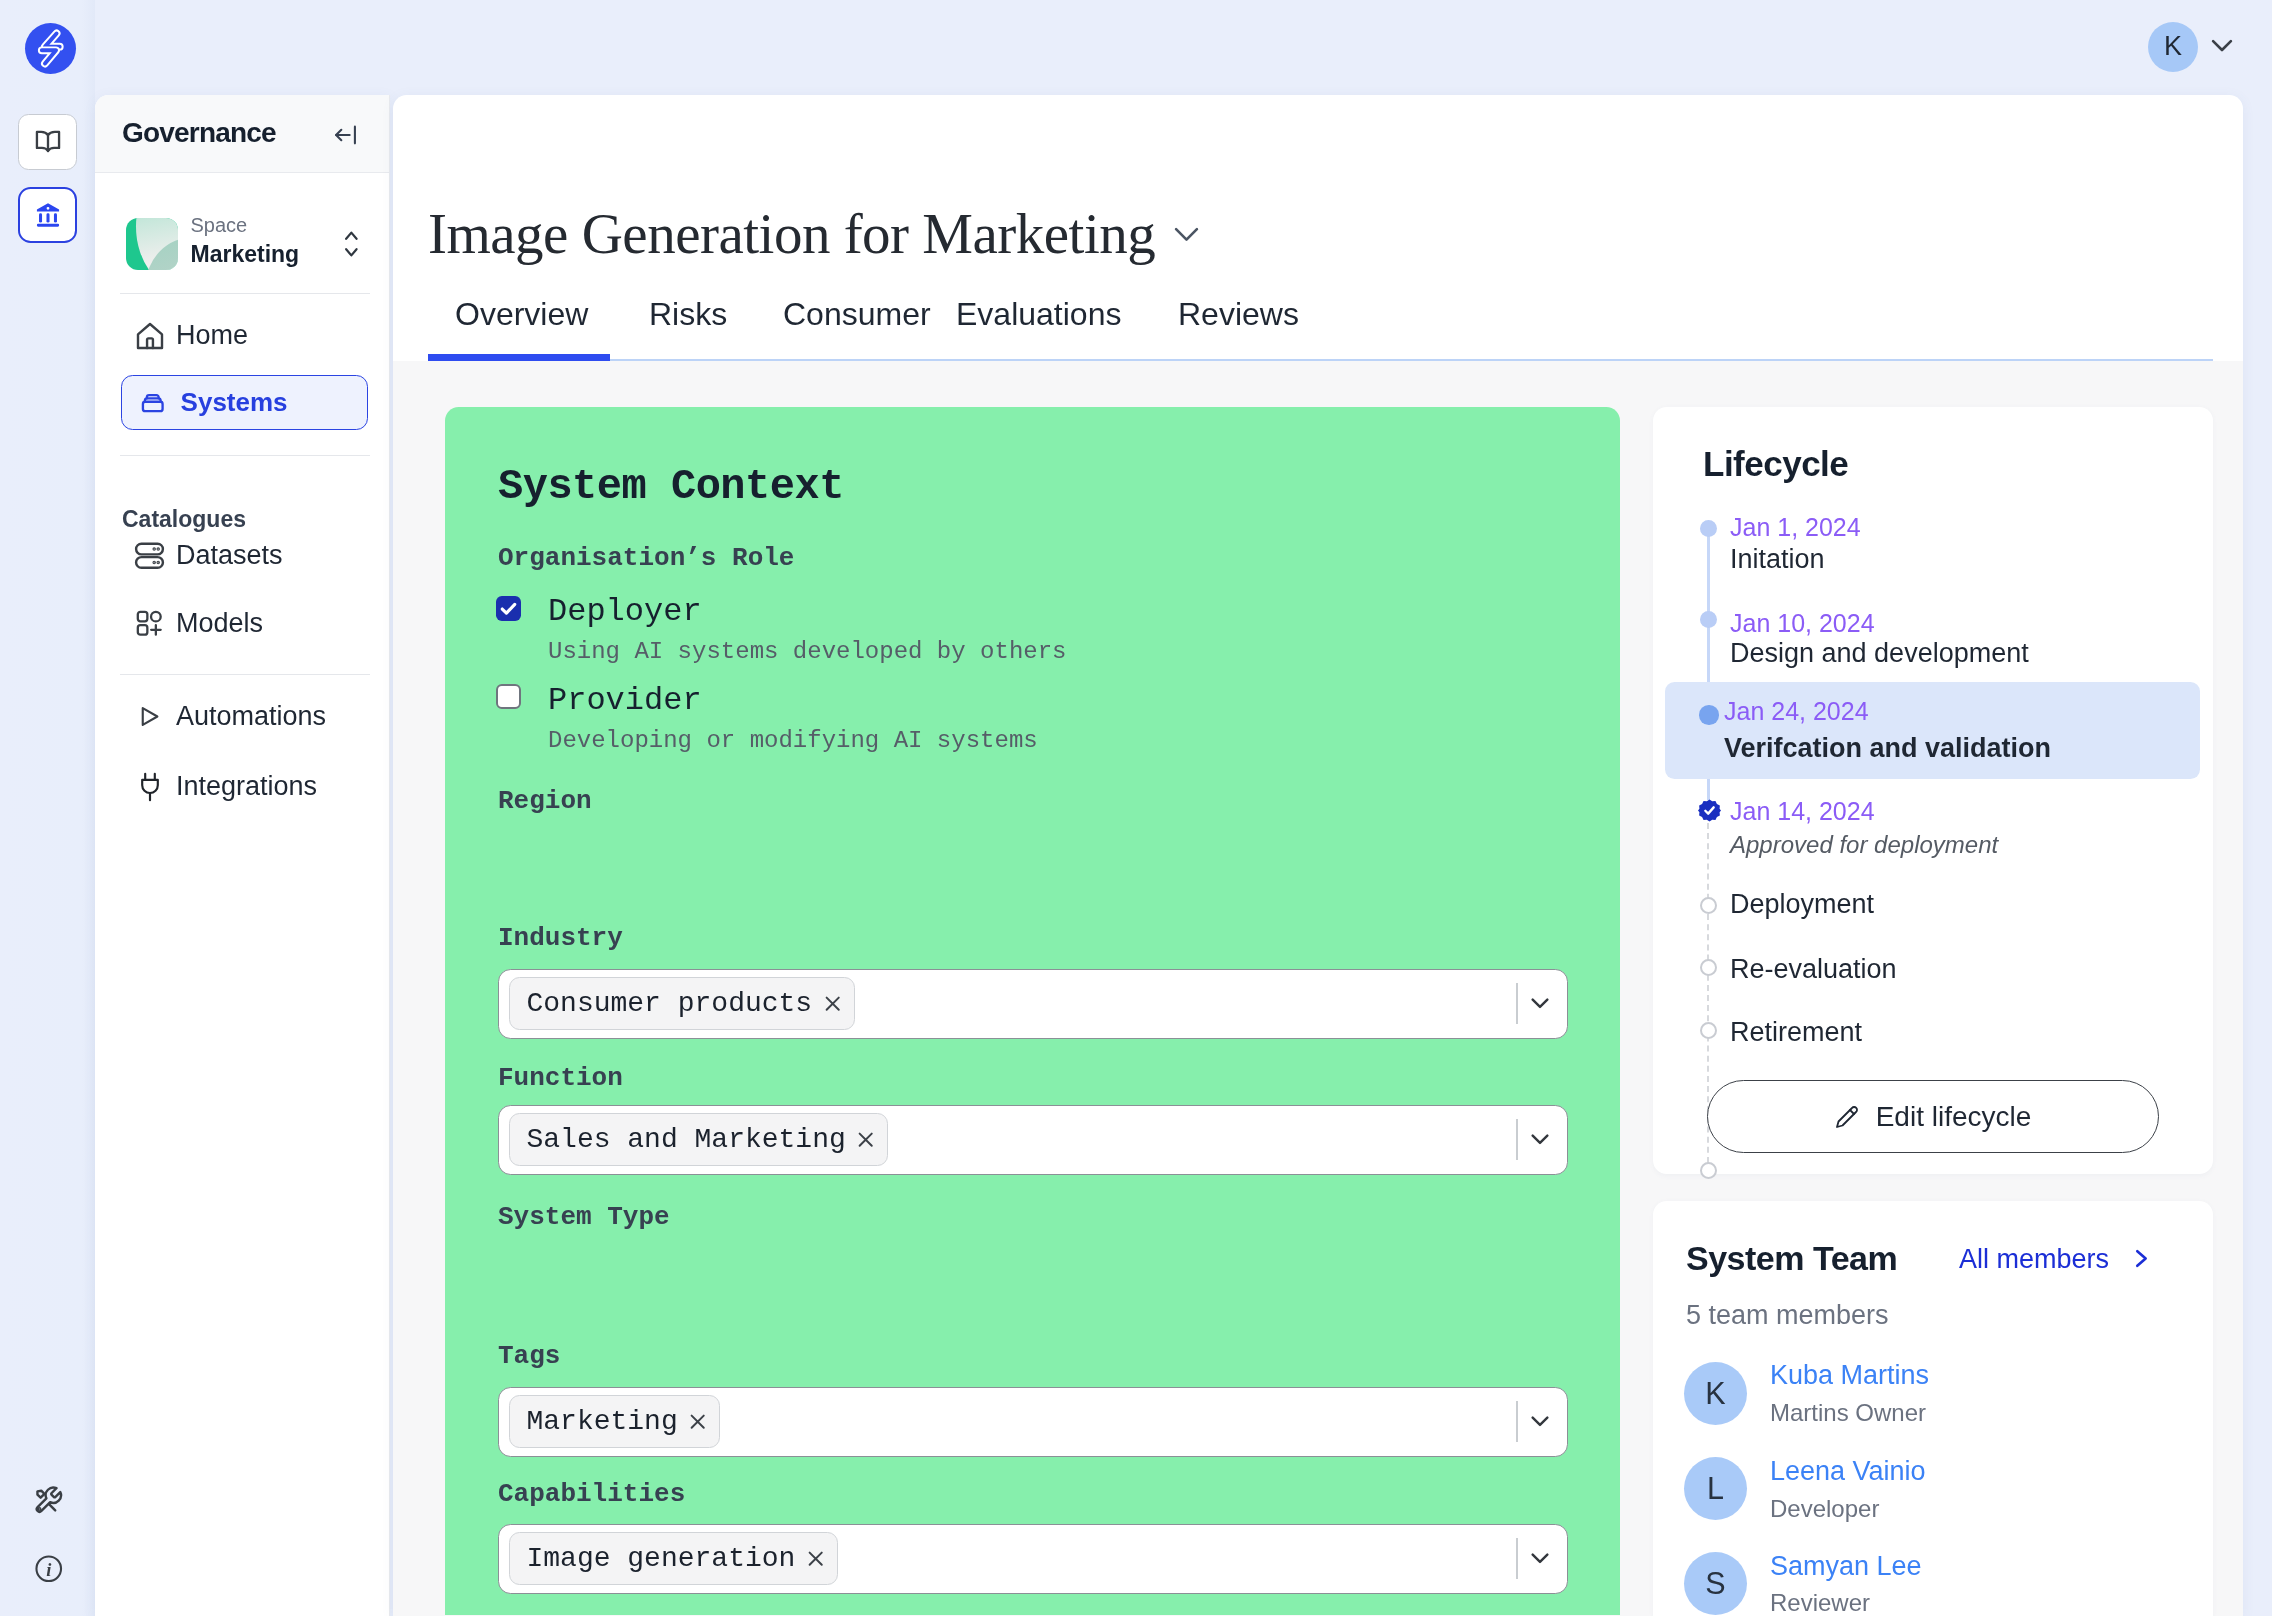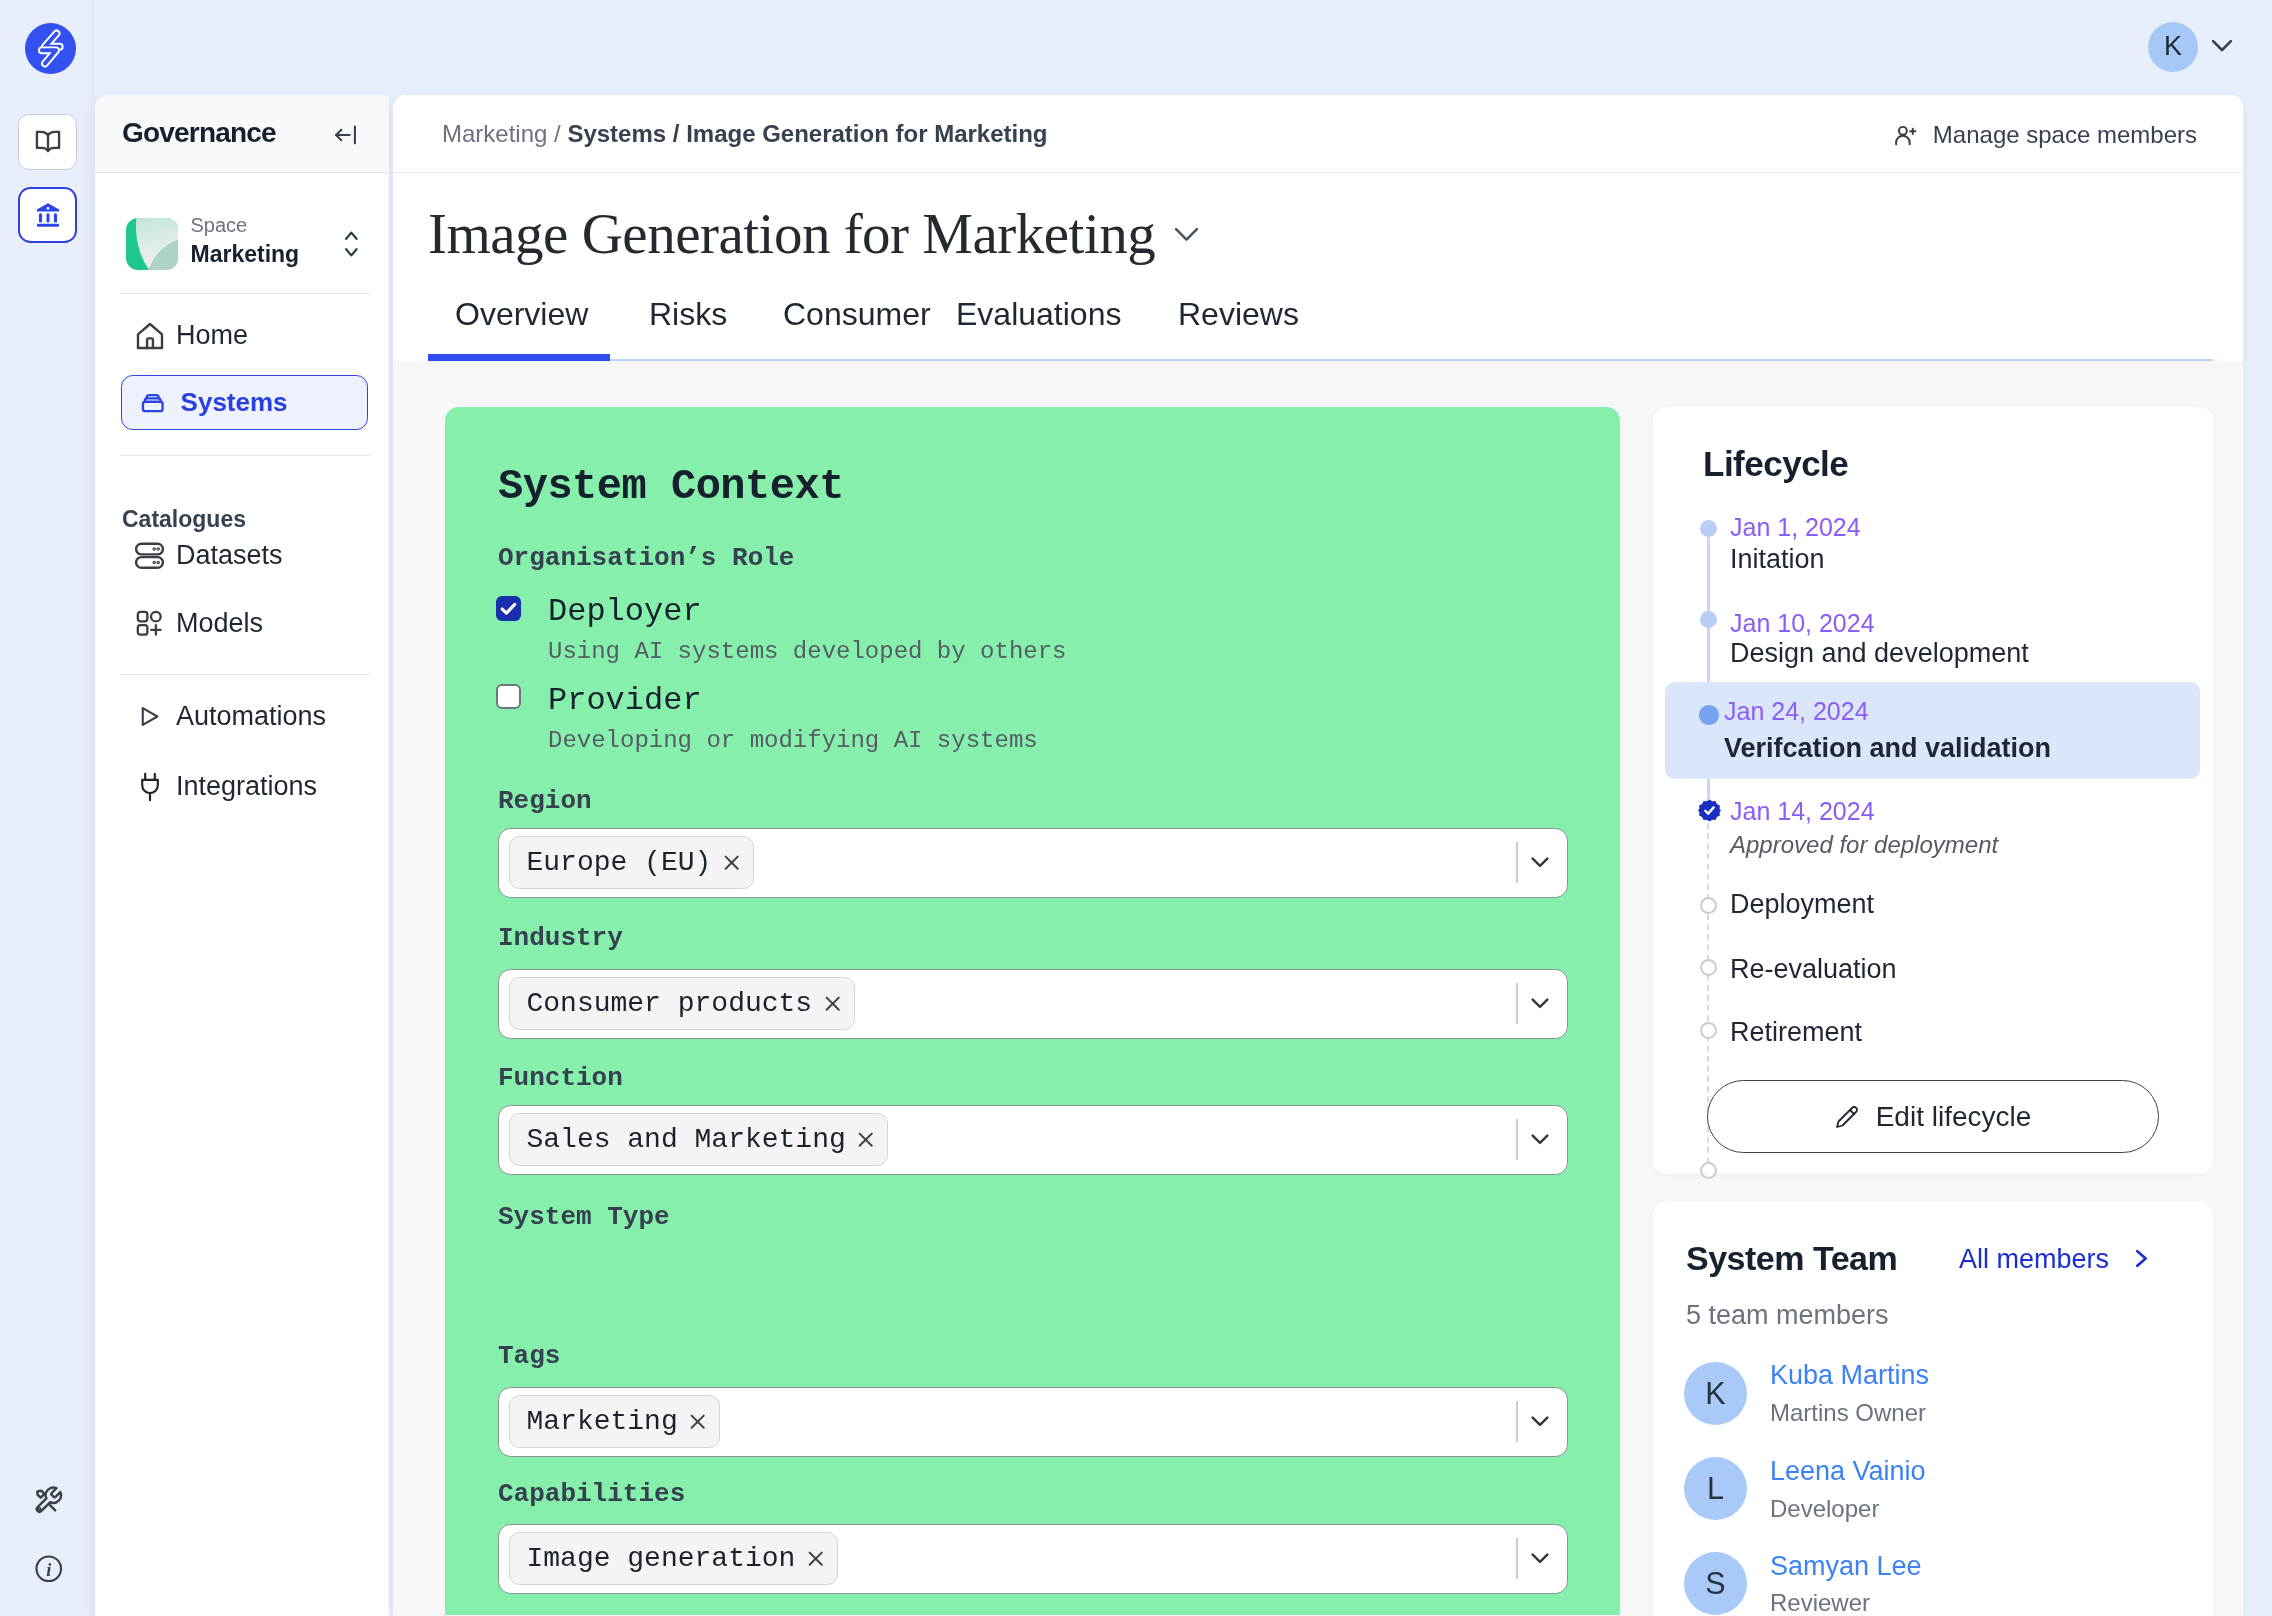--- a/index.html
+++ b/index.html
@@ -199,28 +199,20 @@
   <div class="menu-item" style="top:675px"><span class="menu-icon">
         <svg width="24" height="32" viewBox="0 0 20 26" fill="none" stroke="#20242a" stroke-width="1.8" stroke-linecap="round" stroke-linejoin="round">
           <path d="M6 2v5M14 2v5"></path>
           <path d="M3.5 7h13v4.5a6.5 6.5 0 0 1-13 0Z"></path>
           <path d="M10 18v6"></path>
         </svg>
       </span>Integrations</div>
 </div>
 
 <div id="main">
-  <div id="crumbbar">
-    <div id="crumbs">Marketing / <b>Systems / Image Generation for Marketing</b></div>
-    <div id="manage"><svg width="26" height="25" viewBox="0 0 25 24" fill="none" stroke="#3a3f45" stroke-width="1.9" stroke-linecap="round" stroke-linejoin="round">
-          <circle cx="9.5" cy="7.5" r="3.8"></circle>
-          <path d="M3 20.5v-1.8a6.5 6.5 0 0 1 13 0v1.8"></path>
-          <path d="M19 5.5v5M16.5 8h5"></path>
-        </svg>Manage space members</div>
-  </div>
   <div id="title">Image Generation for Marketing</div>
   <div id="title-chev"><svg width="25" height="14.7" viewBox="0 0 48 28" fill="none" stroke="#4b5563" stroke-width="5" stroke-linecap="round" stroke-linejoin="round">
         <path d="M4 4l20 20L44 4"></path>
       </svg></div>
   <div class="tab" style="left:62px">Overview</div>
   <div class="tab" style="left:256px">Risks</div>
   <div class="tab" style="left:390px">Consumer</div>
   <div class="tab" style="left:563px">Evaluations</div>
   <div class="tab" style="left:785px">Reviews</div>
   <div id="content-bg"></div>
@@ -233,29 +225,20 @@
     <div class="checkbox cb-on" style="left:51px; top:189px"><svg width="25" height="25" viewBox="0 0 48 48">
           <path fill="none" stroke="#fff" stroke-width="6" stroke-linecap="round" stroke-linejoin="round" d="M12 25l8 8 16-17"></path>
         </svg></div>
     <div class="in-card cblabel" style="left:103px; top:186px">Deployer</div>
     <div class="in-card desc" style="left:103px; top:231px">Using AI systems developed by others</div>
     <div class="checkbox cb-off" style="left:51px; top:277px"></div>
     <div class="in-card cblabel" style="left:103px; top:275px">Provider</div>
     <div class="in-card desc" style="left:103px; top:320px">Developing or modifying AI systems</div>
 
     <div class="in-card flabel" style="top:379px">Region</div>
-    <div class="sel" style="top:421px">
-        <span class="chip">Europe (EU)<svg width="17.4" height="17.4" viewBox="0 0 33 33" fill="none" stroke="#3c4148" stroke-width="3.8" stroke-linecap="round">
-            <path d="M5 5l23 23M28 5L5 28"></path>
-          </svg></span>
-        <span class="vline"></span>
-        <span class="chev"><svg width="18" height="11" viewBox="0 0 34 21" fill="none" stroke="#33373d" stroke-width="4.6" stroke-linecap="round" stroke-linejoin="round">
-            <path d="M3 3l14 14L31 3"></path>
-          </svg></span>
-      </div>
     <div class="in-card flabel" style="top:516px">Industry</div>
     <div class="sel" style="top:562px">
         <span class="chip">Consumer products<svg width="17.4" height="17.4" viewBox="0 0 33 33" fill="none" stroke="#3c4148" stroke-width="3.8" stroke-linecap="round">
             <path d="M5 5l23 23M28 5L5 28"></path>
           </svg></span>
         <span class="vline"></span>
         <span class="chev"><svg width="18" height="11" viewBox="0 0 34 21" fill="none" stroke="#33373d" stroke-width="4.6" stroke-linecap="round" stroke-linejoin="round">
             <path d="M3 3l14 14L31 3"></path>
           </svg></span>
       </div>

